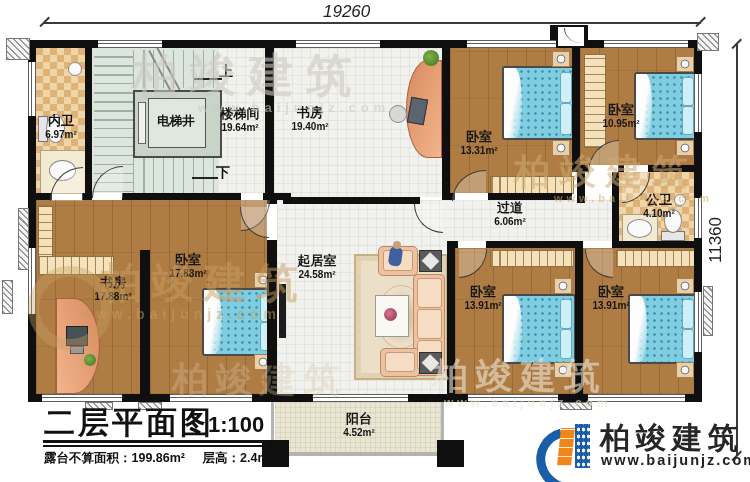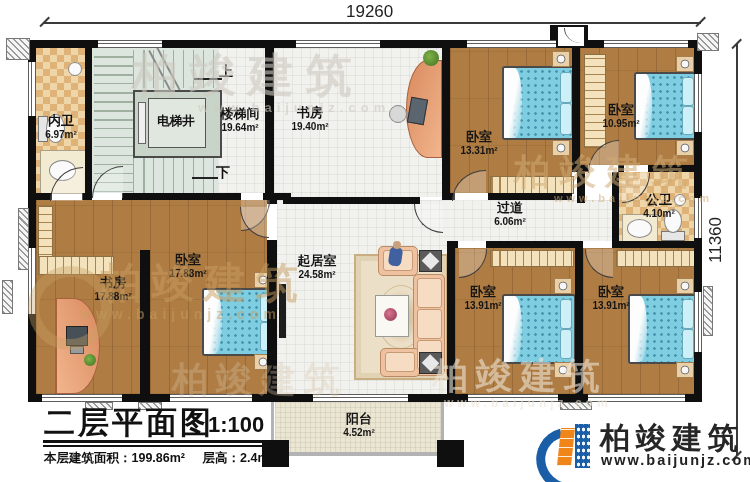--- a/index.html
+++ b/index.html
@@ -68,21 +68,21 @@
   .vent::after{content:"";position:absolute;right:3px;top:1px;width:62%;height:78%;
     border-left:1.5px solid #555;border-bottom-left-radius:100%;}
   .rail{position:absolute;background:#b3b3b3;z-index:9;}
   .arrowline{position:absolute;background:#222;height:1.6px;z-index:8;}
 </style>
 </head>
 <body>
 
 <div class="plan">
 
-  <div class="dimtext" style="left:346px;top:2px;">19260</div>
+  <div class="dimtext" style="left:323px;top:2px;font-style:italic;">19260</div>
   <div class="dline" style="left:43px;top:22px;width:658px;height:1.5px;"></div>
   <div class="tick" style="left:38px;top:21px;"></div>
   <div class="tick" style="left:694px;top:21px;"></div>
   <div class="dimtext" style="left:716px;top:240px;transform:translate(-50%,-50%) rotate(-90deg);">11360</div>
   <div class="dline" style="left:736px;top:44px;width:1.5px;height:412px;"></div>
   <div class="tick" style="left:730px;top:43px;"></div>
   <div class="tick" style="left:730px;top:455px;"></div>
 
   <div class="floor-checker" style="left:36px;top:48px;width:49px;height:145px;"></div>
   <div class="floor-stair" style="left:92px;top:48px;width:126px;height:145px;"></div>
@@ -350,21 +350,21 @@
     </div>
   <div class="wm" style="left:172px;top:362px;color:rgba(218,198,168,.32);">
     <span class="n" style="font-size:36px;letter-spacing:8px;">柏竣建筑</span>
     </div>
 
   <div class="ttl" style="left:44px;top:402px;font-size:31px;letter-spacing:3px;">二层平面图</div>
   <div class="ttl" style="left:208px;top:412px;font-size:22px;font-weight:600;">1:100</div>
   <div class="dline" style="left:43px;top:440px;width:226px;height:3px;background:#111;"></div>
   <div class="dline" style="left:43px;top:445px;width:226px;height:1.5px;background:#111;"></div>
   <div class="ttl" style="left:44px;top:450px;font-size:12.5px;">
-    <span>本层建筑面积：199.86m²</span>
+    <span>露台不算面积：199.86m²</span>
     <span style="margin-left:14px;">层高：2.4m</span></div>
 
   <div class="abs" style="left:536px;top:428px;width:48px;height:46px;border:9px solid transparent;
        border-left-color:#1b5ea8;border-bottom-color:#1b5ea8;border-radius:50%;transform:rotate(30deg);z-index:25;"></div>
   <div class="abs" style="left:559px;top:428px;width:14px;height:38px;background:#f08519;transform:skewX(-6deg);z-index:26;
        background-image:repeating-linear-gradient(0deg,rgba(255,255,255,.85) 0 1.5px,transparent 1.5px 9px);"></div>
   <div class="abs" style="left:575px;top:424px;width:15px;height:44px;background:#1b5ea8;z-index:26;
        background-image:radial-gradient(rgba(255,255,255,.95) 1.2px,transparent 1.6px);background-size:5px 7px;background-position:1px 2px;"></div>
   <div class="ttl" style="left:600px;top:418px;font-size:30px;font-weight:900;letter-spacing:6px;color:#262626;">柏竣建筑</div>
   <div class="ttl" style="left:601px;top:452px;font-size:14.5px;letter-spacing:2px;color:#222;">www.baijunjz.com</div>

